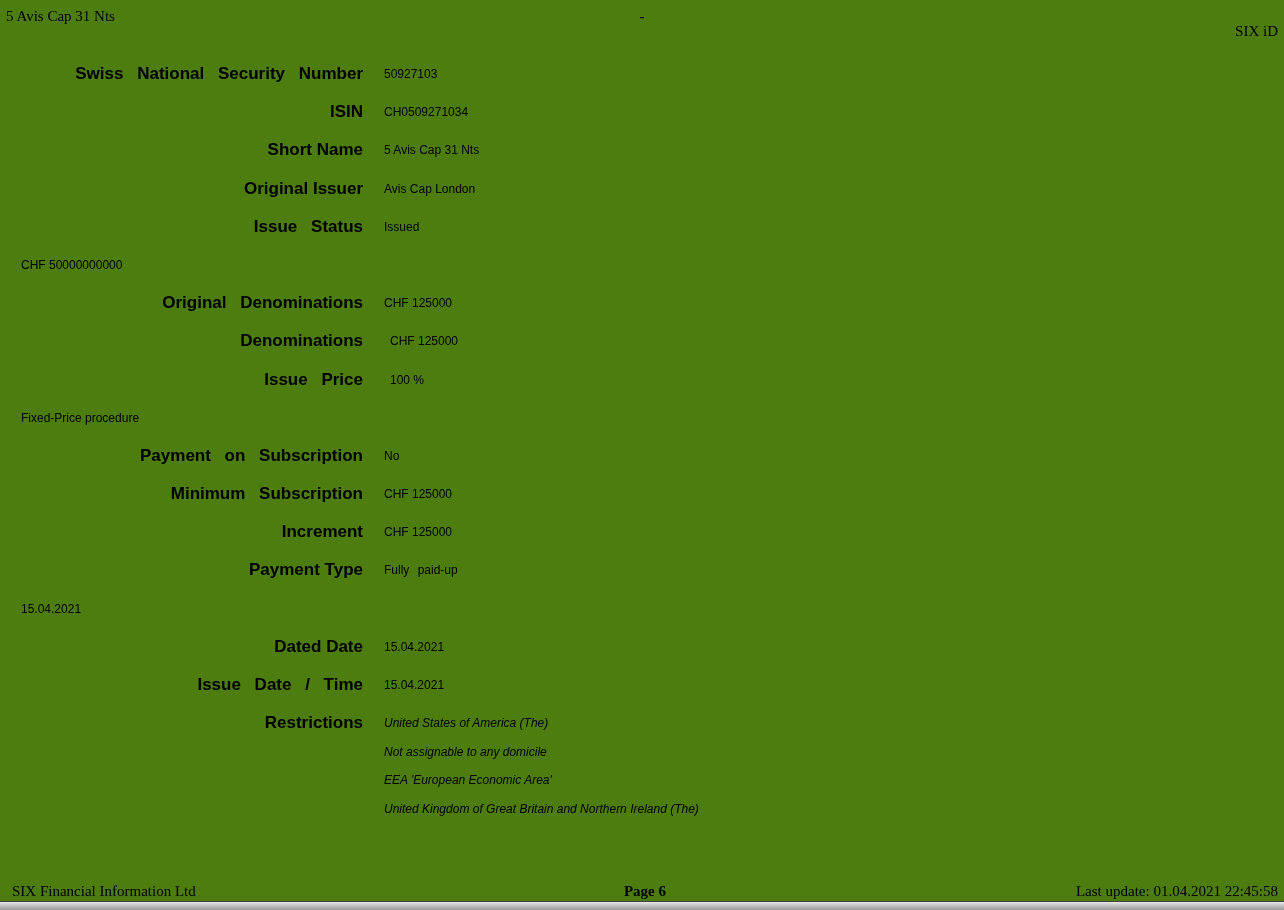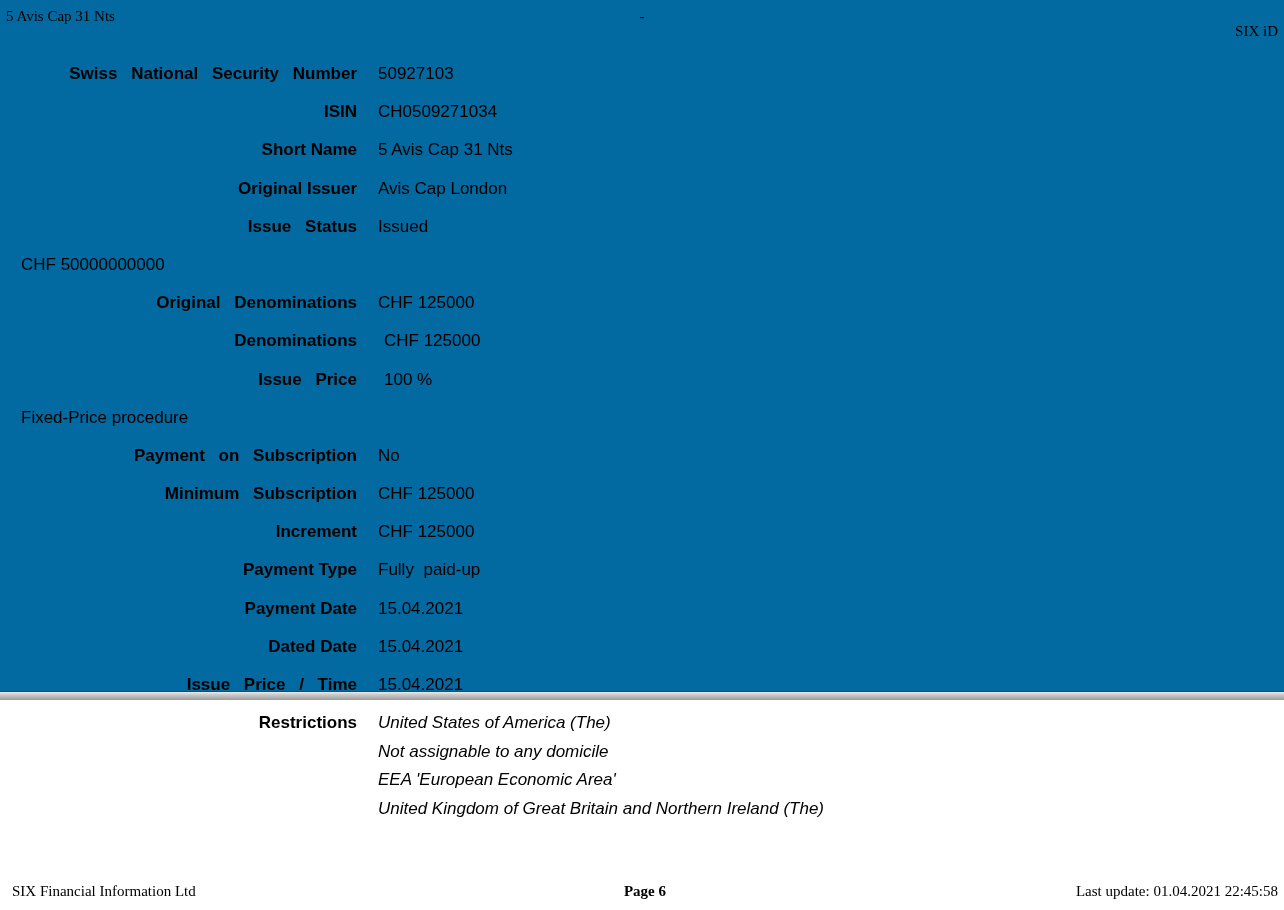--- a/index.html
+++ b/index.html
@@ -8,22 +8,22 @@
     height: 910px;
     background: #ffffff;
     color: #000000;
     font-family: "Liberation Sans", sans-serif;
     position: relative;
     overflow: hidden;
   }
   .page {
     position: relative;
     width: 1284px;
-    height: 700px;
-    background: #0369a1;
+    height: 910px;
+    background: #4d7c0f;
   }
 
   
   .page-header {
     position: absolute;
     top: 8px;
     left: 6px;
     right: 6px;
     display: grid;
     grid-template-columns: 1fr auto 1fr;
@@ -48,25 +48,26 @@
   }
   .row.multi { height: auto; min-height: 38.2px; }
   .label {
     width: 357px;
     flex: 0 0 357px;
     text-align: right;
     font-weight: bold;
     font-size: 17px;
     line-height: 22px;
     white-space: pre-wrap;
+    padding-left: 6px;
   }
   .label.wide { word-spacing: 9px; }
   .value {
     margin-left: 21px;
-    font-size: 17px;
+    font-size: 12px;
     line-height: 22px;
     white-space: pre-wrap;
   }
   .value.indent { margin-left: 27px; }
   .value.vwide { word-spacing: 5px; }
   .row.multi .value {
     line-height: 28.6px;
     margin-top: -3px;
     font-style: italic;
   }
@@ -172,31 +173,30 @@
     <div class="label">Increment</div>
     <div class="value">CHF 125000</div>
   </div>
 
   <div class="row">
     <div class="label">Payment Type</div>
     <div class="value vwide">Fully paid-up</div>
   </div>
 
   <div class="row">
-    <div class="label">Payment Date</div>
     <div class="value">15.04.2021</div>
   </div>
 
   <div class="row">
     <div class="label">Dated Date</div>
     <div class="value">15.04.2021</div>
   </div>
 
   <div class="row">
-    <div class="label wide">Issue Price / Time</div>
+    <div class="label wide">Issue Date / Time</div>
     <div class="value">15.04.2021</div>
   </div>
 
   <div class="row multi">
     <div class="label">Restrictions</div>
     <div class="value">United States of America (The)
 Not assignable to any domicile
 EEA 'European Economic Area'
 United Kingdom of Great Britain and Northern Ireland (The)</div>
   </div>

